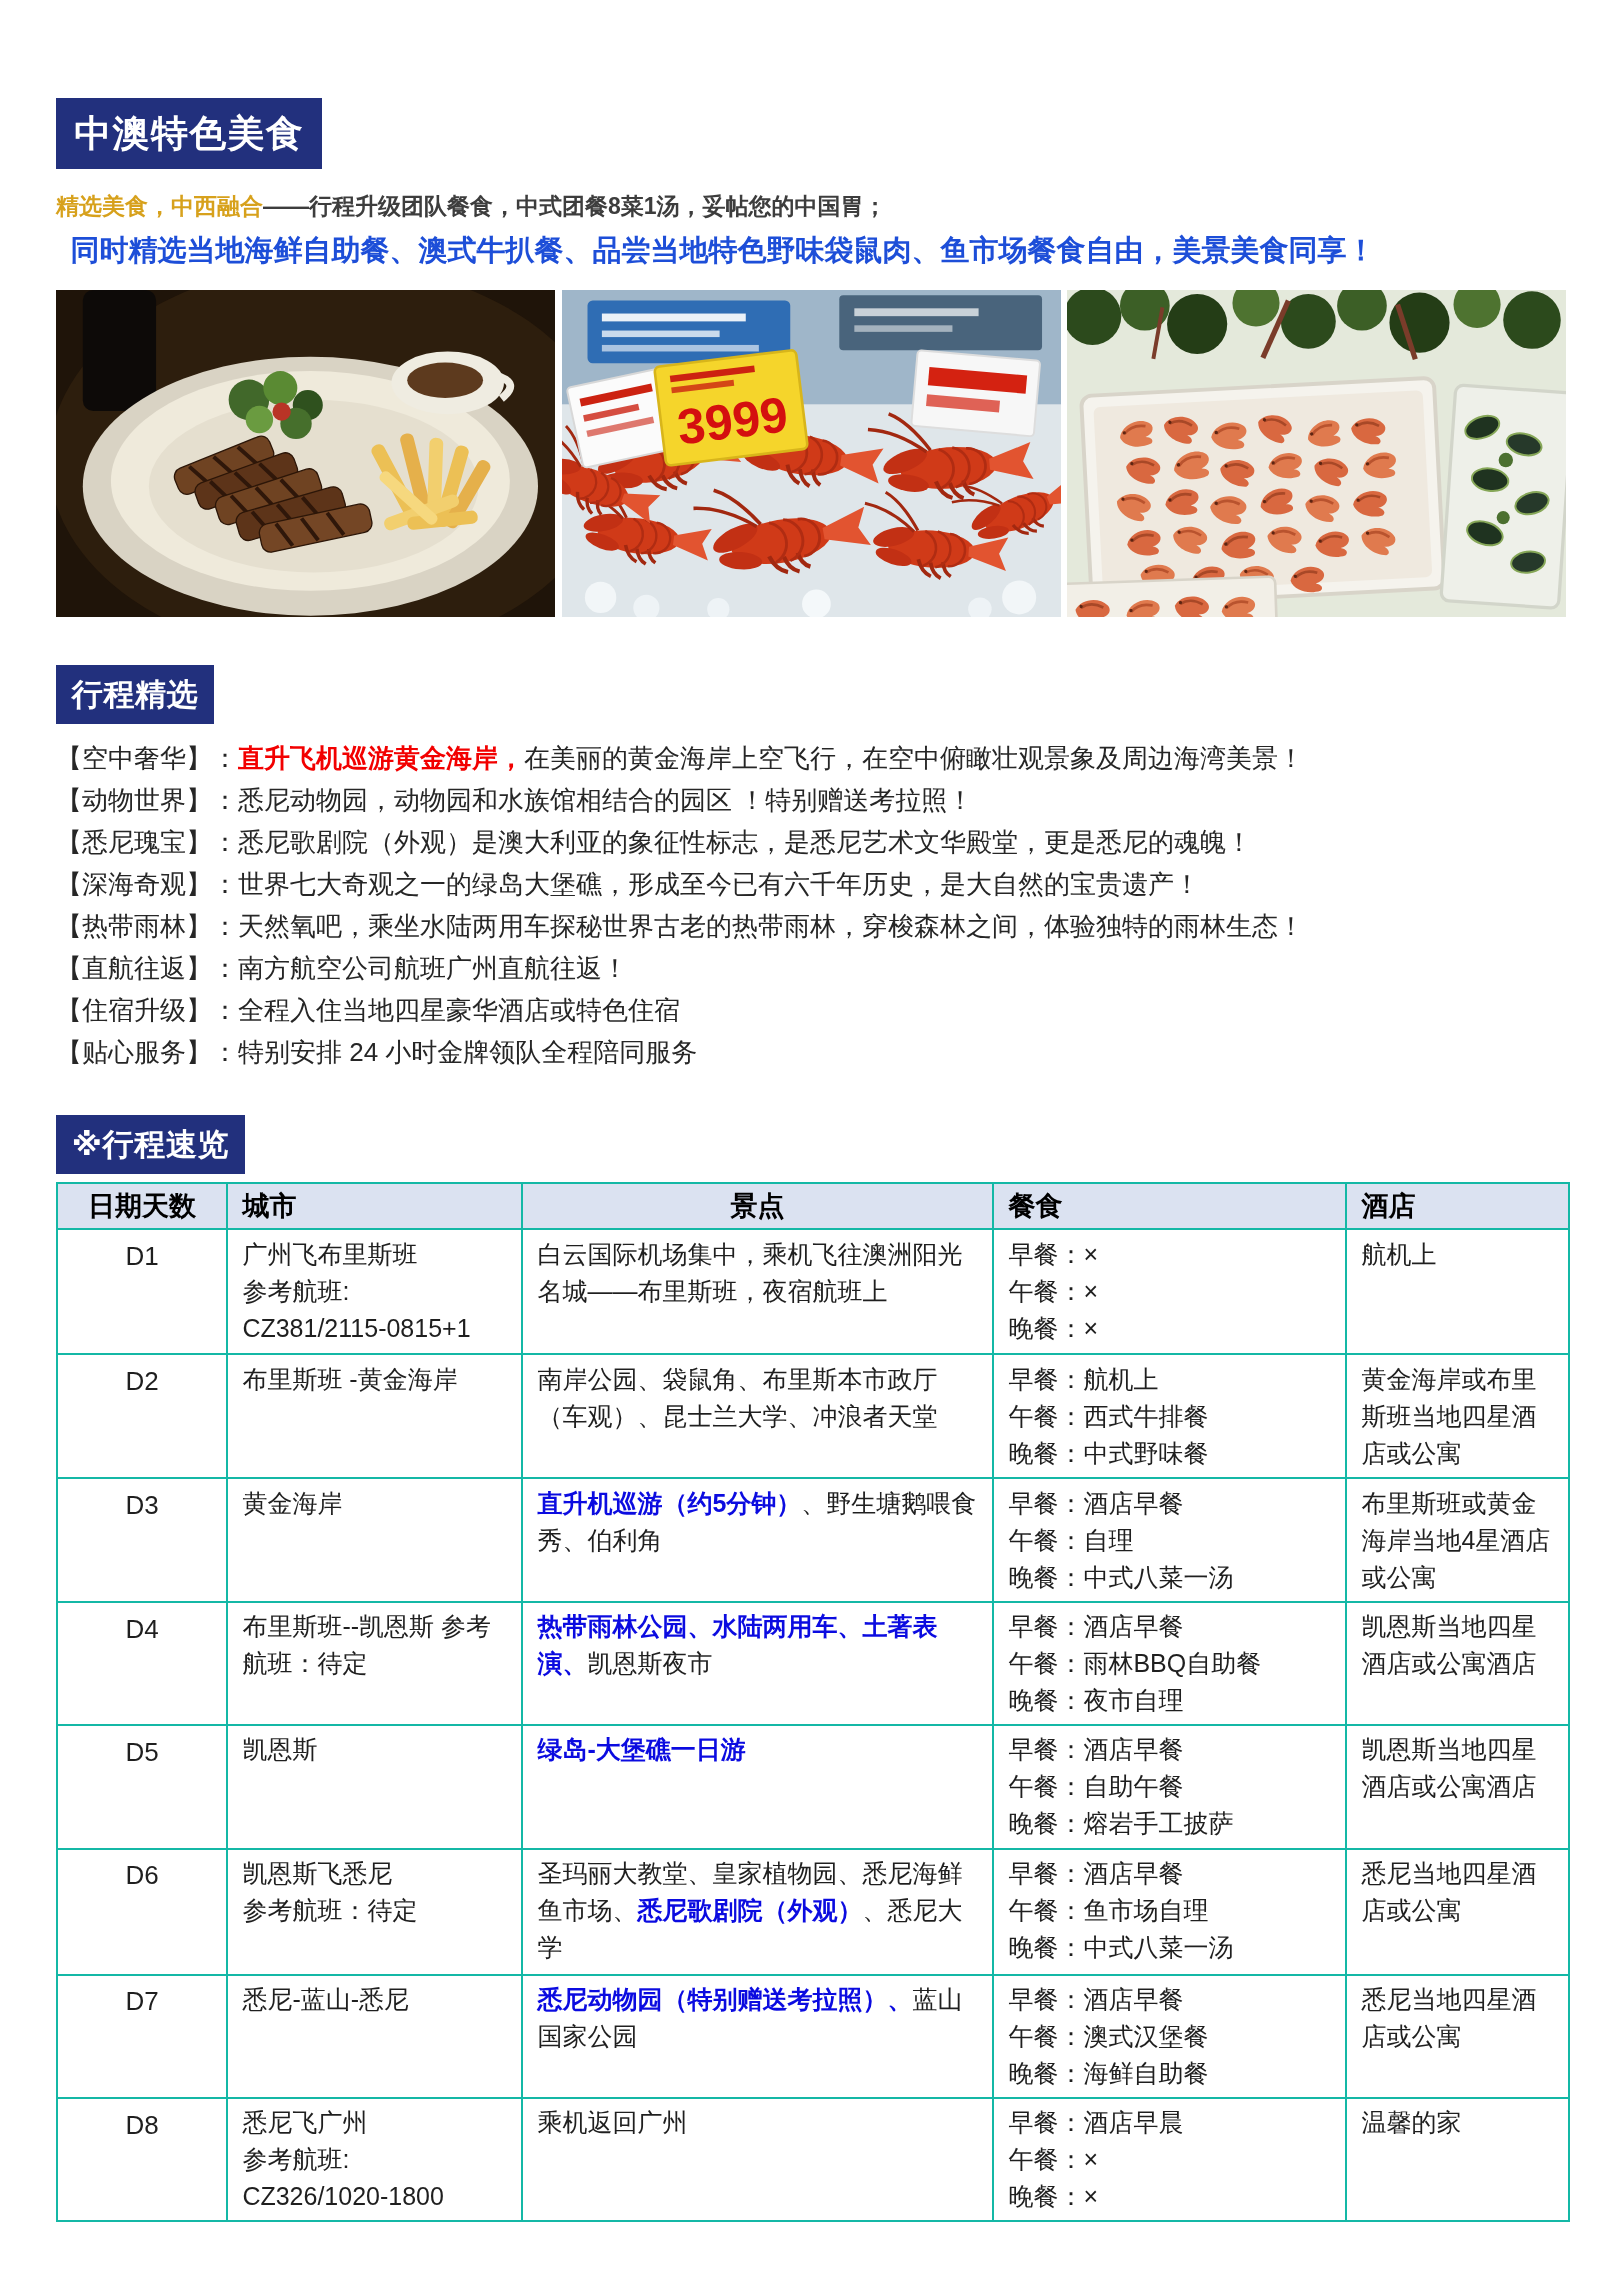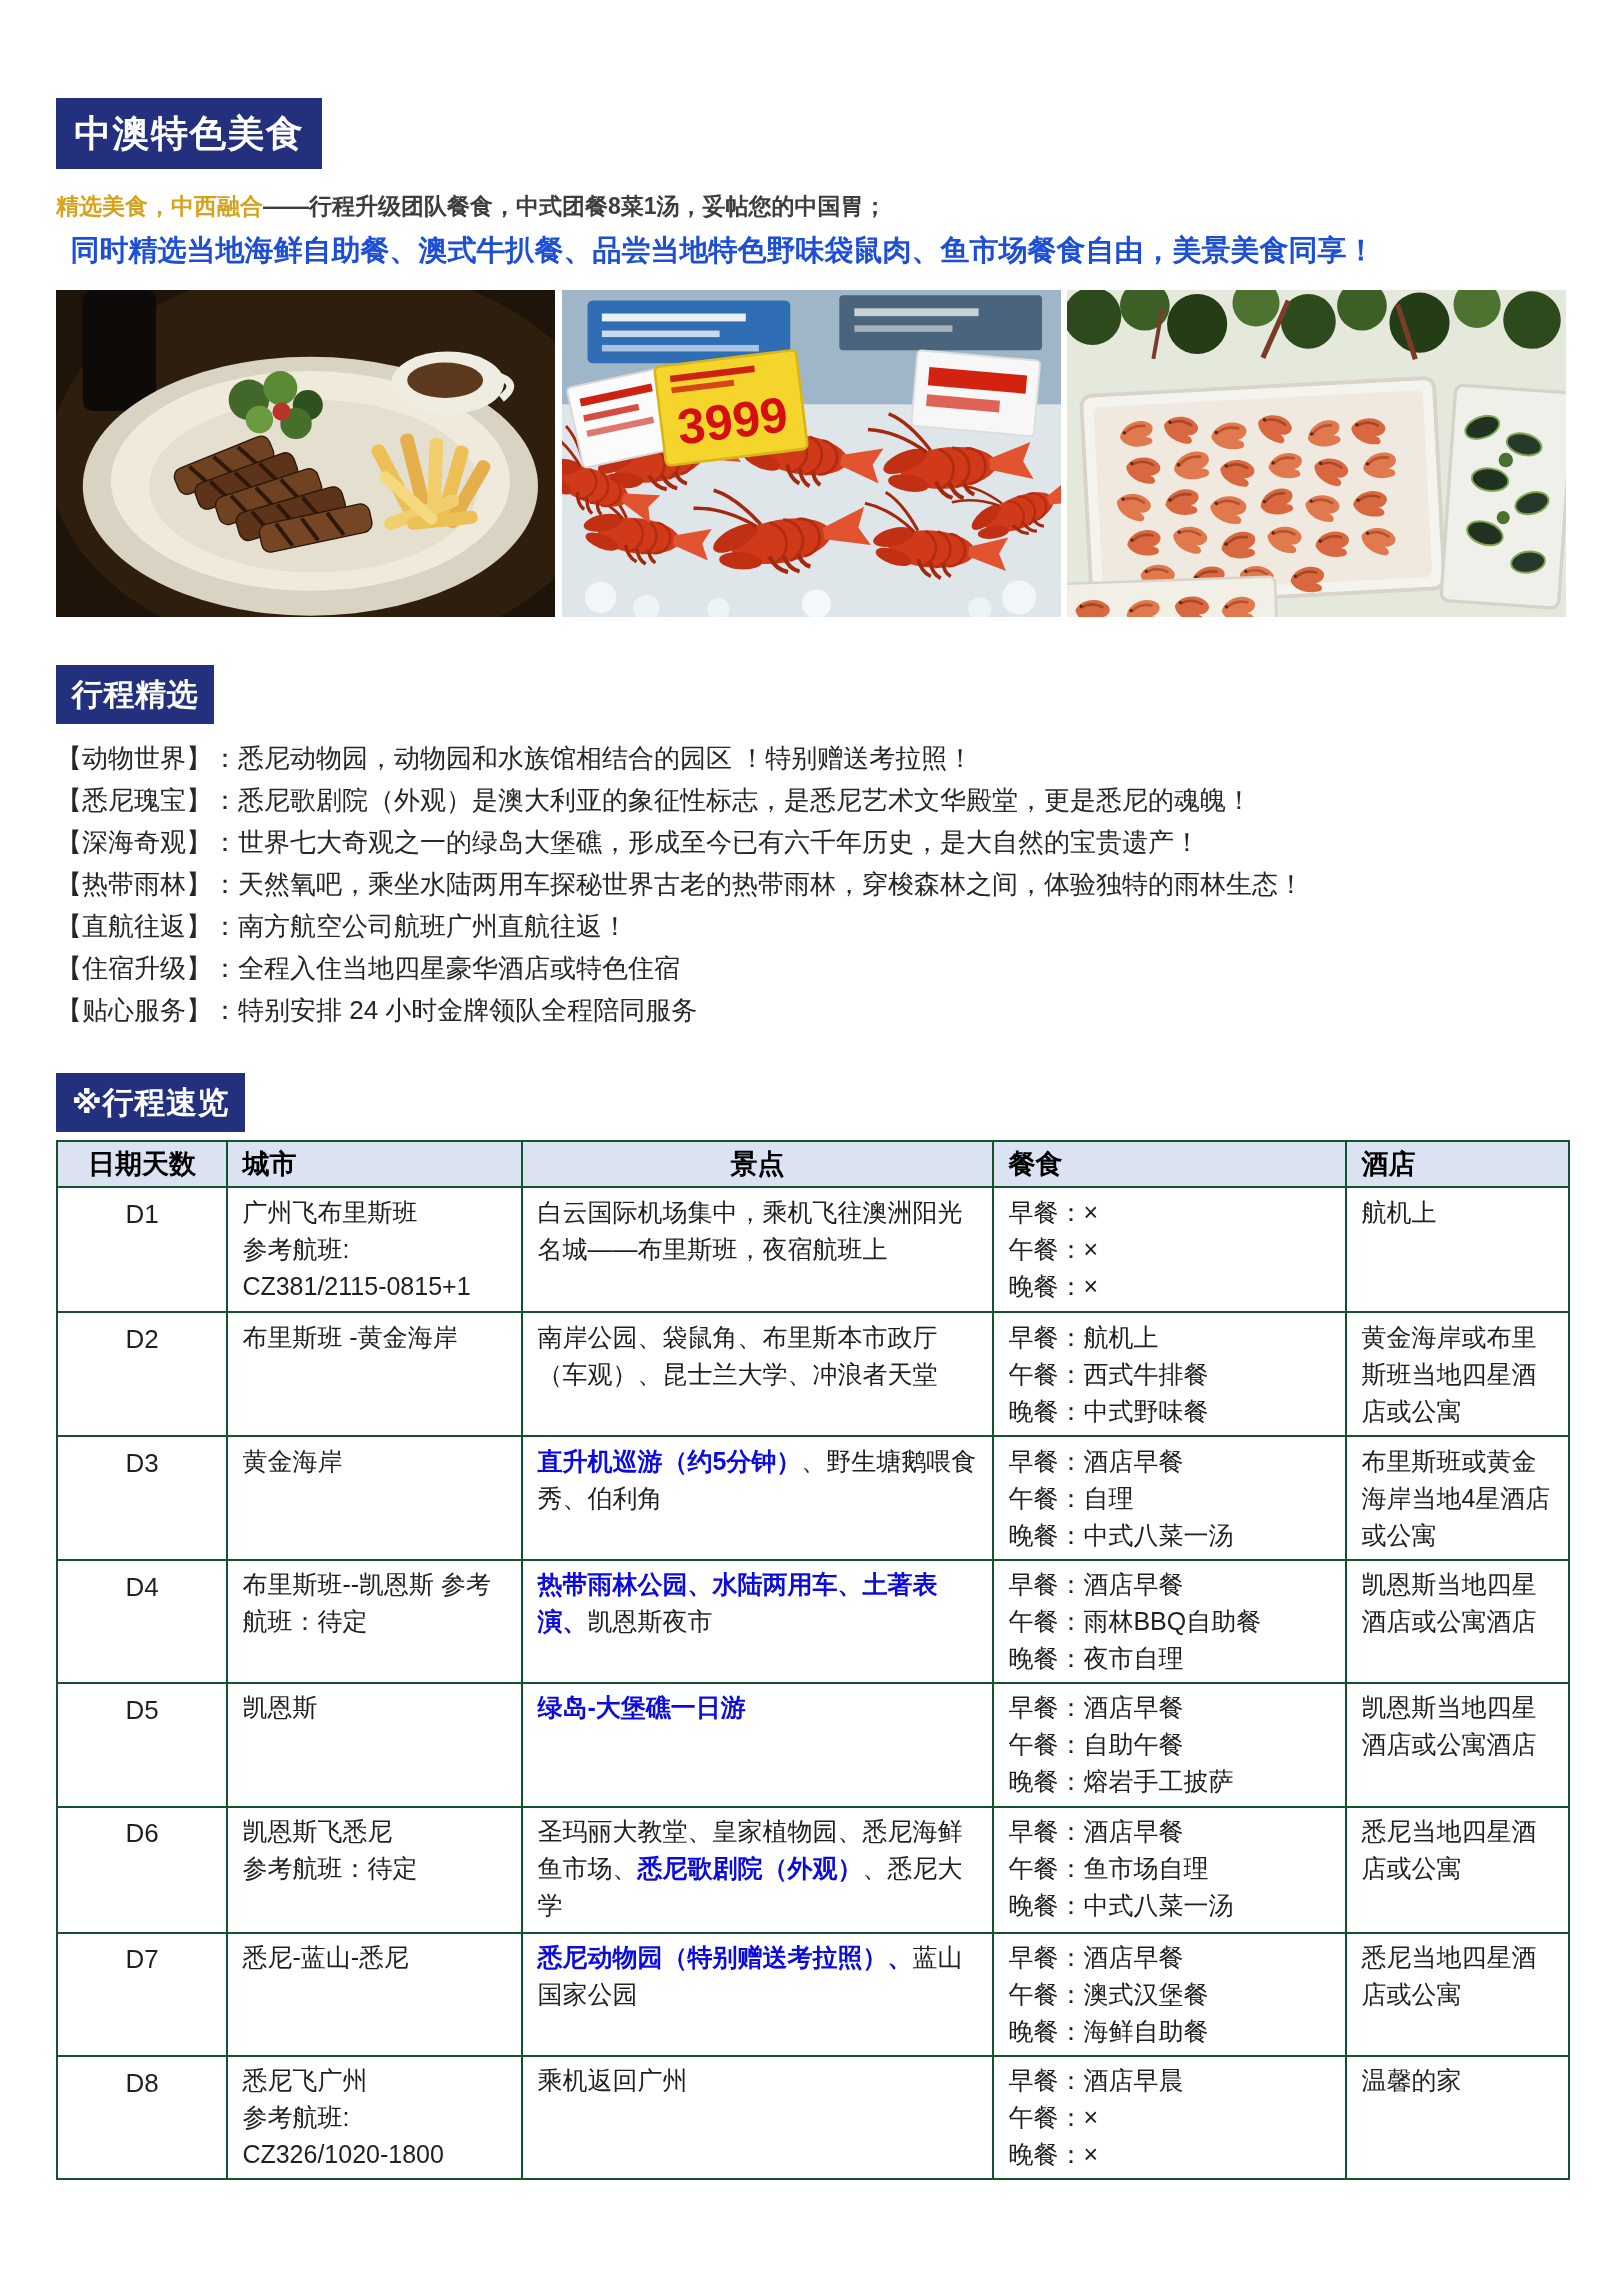--- a/index.html
+++ b/index.html
@@ -16,21 +16,21 @@
   .gold{color:#d7a11c;}
   .photos{display:flex;gap:6.5px;margin-top:19.6px;height:327px;}
   .photo{flex:1;overflow:hidden;background:#ddd;}
   .photo svg{display:block;width:100%;height:100%;}
   .hl-badge-wrap{margin-top:48px;}
   .hl-list{margin-top:13px;}
   .hl-line{font-size:26px;line-height:42px;color:#262626;white-space:nowrap;}
   .red{color:#f20000;font-weight:bold;}
   .itin-badge-wrap{margin-top:42px;}
   table{border-collapse:collapse;width:1512px;margin-top:7.9px;table-layout:fixed;}
-  th,td{border:2px solid #14532d;vertical-align:top;padding:5.2px 14.4px;font-size:25px;line-height:37px;word-break:break-all;}
+  th,td{border:2px solid #14b8a6;vertical-align:top;padding:5.2px 14.4px;font-size:25px;line-height:37px;word-break:break-all;}
   th{background:#dbe2f1;font-size:27px;font-weight:bold;line-height:34px;padding:5.2px 14.4px;color:#000;}
   .c{text-align:center;}
   .l{text-align:left;}
   td.day{text-align:center;font-size:26px;padding-top:7.9px;}
   .blue{color:#0b0be0;font-weight:bold;}
   tr.hrow{height:44px;}
   tr.r1{height:125px;margin-left:30px;} tr.r2{height:124px;} tr.r3{height:119px;} tr.r4{height:122px;}
   tr.r5{height:119px;} tr.r6{height:126px;} tr.r7{height:120px;} tr.r8{height:122px;}
 </style>
 </head>
@@ -264,20 +264,21 @@
           </g>
         </svg>
       </div>
     </div>
 
     
     <div class="hl-badge-wrap">
       <div class="badge badge-md">行程精选</div>
     </div>
     <div class="hl-list">
+      <div class="hl-line"><span>【空中奢华】：</span><span class="red">直升飞机巡游黄金海岸，</span><span>在美丽的黄金海岸上空飞行，在空中俯瞰壮观景象及周边海湾美景！</span></div>
       <div class="hl-line"><span>【动物世界】：</span><span>悉尼动物园，动物园和水族馆相结合的园区 ！特别赠送考拉照！</span></div>
       <div class="hl-line"><span>【悉尼瑰宝】：</span><span>悉尼歌剧院（外观）是澳大利亚的象征性标志，是悉尼艺术文华殿堂，更是悉尼的魂魄！</span></div>
       <div class="hl-line"><span>【深海奇观】：</span><span>世界七大奇观之一的绿岛大堡礁，形成至今已有六千年历史，是大自然的宝贵遗产！</span></div>
       <div class="hl-line"><span>【热带雨林】：</span><span>天然氧吧，乘坐水陆两用车探秘世界古老的热带雨林，穿梭森林之间，体验独特的雨林生态！</span></div>
       <div class="hl-line"><span>【直航往返】：</span><span>南方航空公司航班广州直航往返！</span></div>
       <div class="hl-line"><span>【住宿升级】：</span><span>全程入住当地四星豪华酒店或特色住宿</span></div>
       <div class="hl-line"><span>【贴心服务】：</span><span>特别安排 24 小时金牌领队全程陪同服务</span></div>
     </div>
 
     

